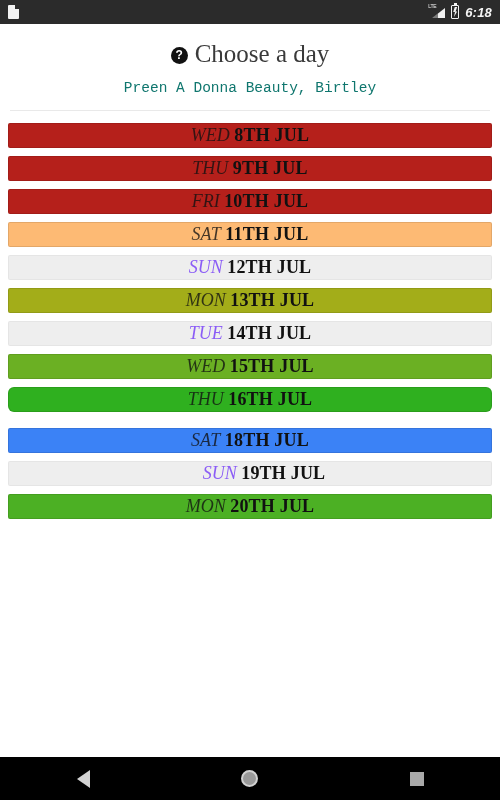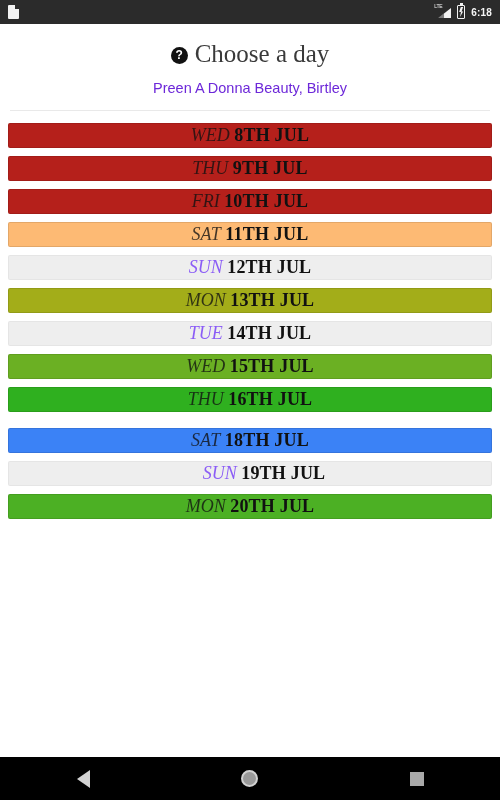--- a/index.html
+++ b/index.html
@@ -73,24 +73,25 @@
     width:3px; height:2px; background:#f2f2f2;
   }
   .battery::after {
     content:""; position:absolute; left:1px; right:1px; top:1px; bottom:1px;
     background:#f2f2f2;
     clip-path:polygon(40% 0, 100% 0, 60% 45%, 100% 45%, 20% 100%, 45% 50%, 0 50%);
   }
 
   #clock {
     color:#f5f5f5;
-    font-size:10px;
+    font-size:13px;
     font-weight:bold;
     font-family:"Liberation Sans", sans-serif;
     letter-spacing:0.2px;
+    font-style:italic;
   }
 
   
   #content {
     position:absolute;
     top:24px; left:0; right:0; bottom:43px;
     background:#ffffff;
     overflow:hidden;
   }
 
@@ -119,22 +120,22 @@
     justify-content:center;
     line-height:1;
     flex:none;
     position:relative;
     top:1px;
   }
 
   #venue-name {
     margin-top:11px;
     font-size:14.5px;
-    color:#6d28d9;
-    font-family:Liberation Sans, sans-serif;
+    color:#0f766e;
+    font-family:Liberation Mono, monospace;
   }
 
   #header-divider {
     margin:14px 10px 0 10px;
     height:1px;
     background:#e9e9e9;
   }
 
   
   #day-list {
@@ -250,21 +251,21 @@
       </div>
       <div class="day-row" style="background: rgb(163, 173, 25);">
         <div class="day-label"><span class="dow">MON</span> <span class="dte">13TH JUL</span></div>
       </div>
       <div class="day-row neutral" style="background: rgb(238, 238, 238);">
         <div class="day-label"><span class="dow">TUE</span> <span class="dte">14TH JUL</span></div>
       </div>
       <div class="day-row" style="background: rgb(107, 176, 35);">
         <div class="day-label"><span class="dow">WED</span> <span class="dte">15TH JUL</span></div>
       </div>
-      <div class="day-row" style="background: rgb(47, 176, 31);">
+      <div class="day-row" style="background: rgb(47, 176, 31); border-radius: 6px;">
         <div class="day-label"><span class="dow">THU</span> <span class="dte">16TH JUL</span></div>
       </div>
       <div class="day-row" style="background: #3b82f6; margin-top: 16px;">
         <div class="day-label"><span class="dow">SAT</span> <span class="dte">18TH JUL</span></div>
       </div>
       <div class="day-row neutral" style="background: rgb(238, 238, 238); padding-left: 28px;">
         <div class="day-label"><span class="dow">SUN</span> <span class="dte">19TH JUL</span></div>
       </div>
       <div class="day-row" style="background: rgb(76, 176, 36);">
         <div class="day-label"><span class="dow">MON</span> <span class="dte">20TH JUL</span></div>

